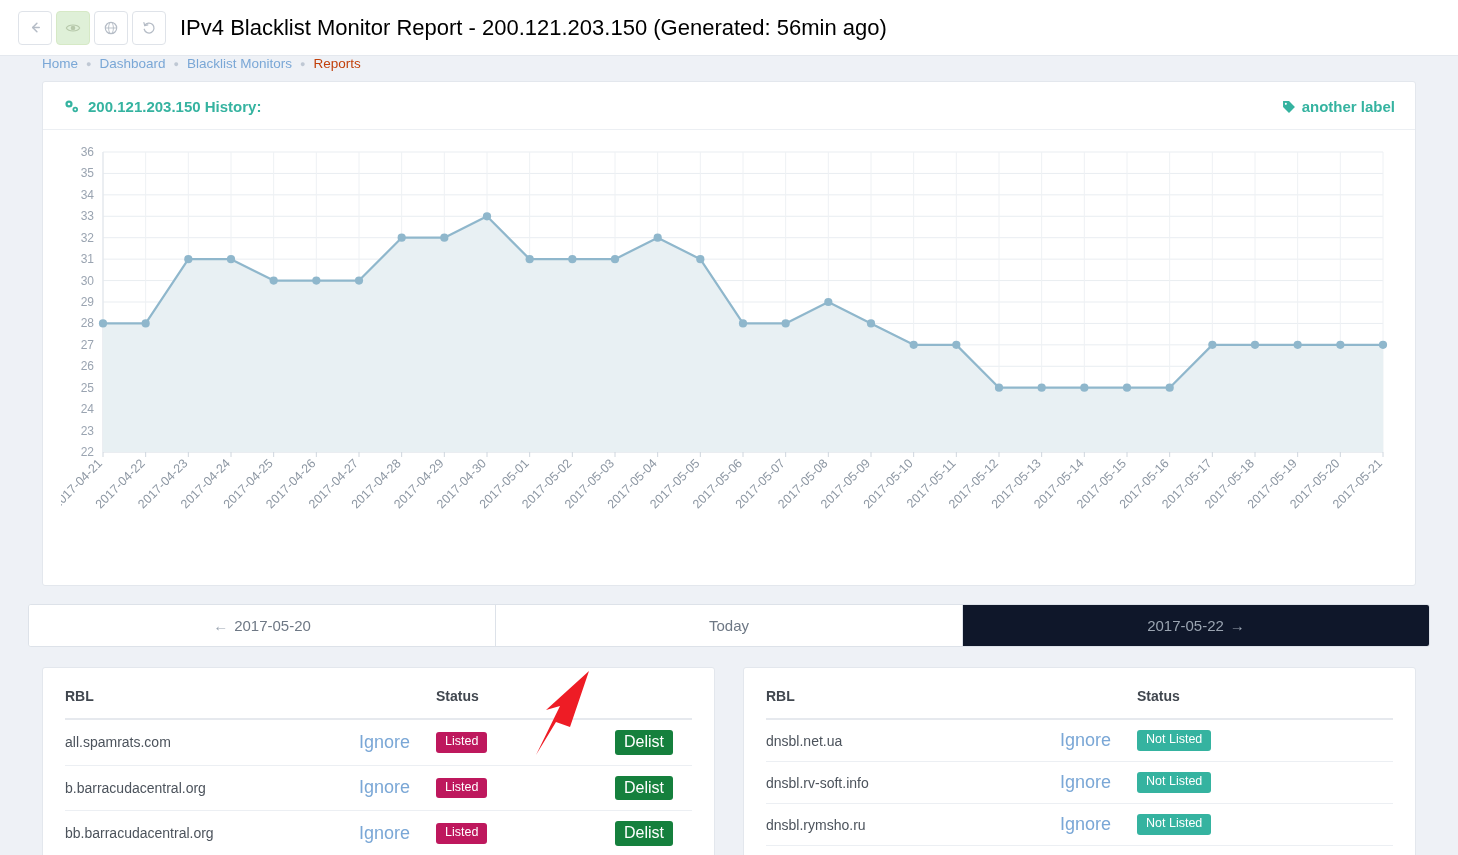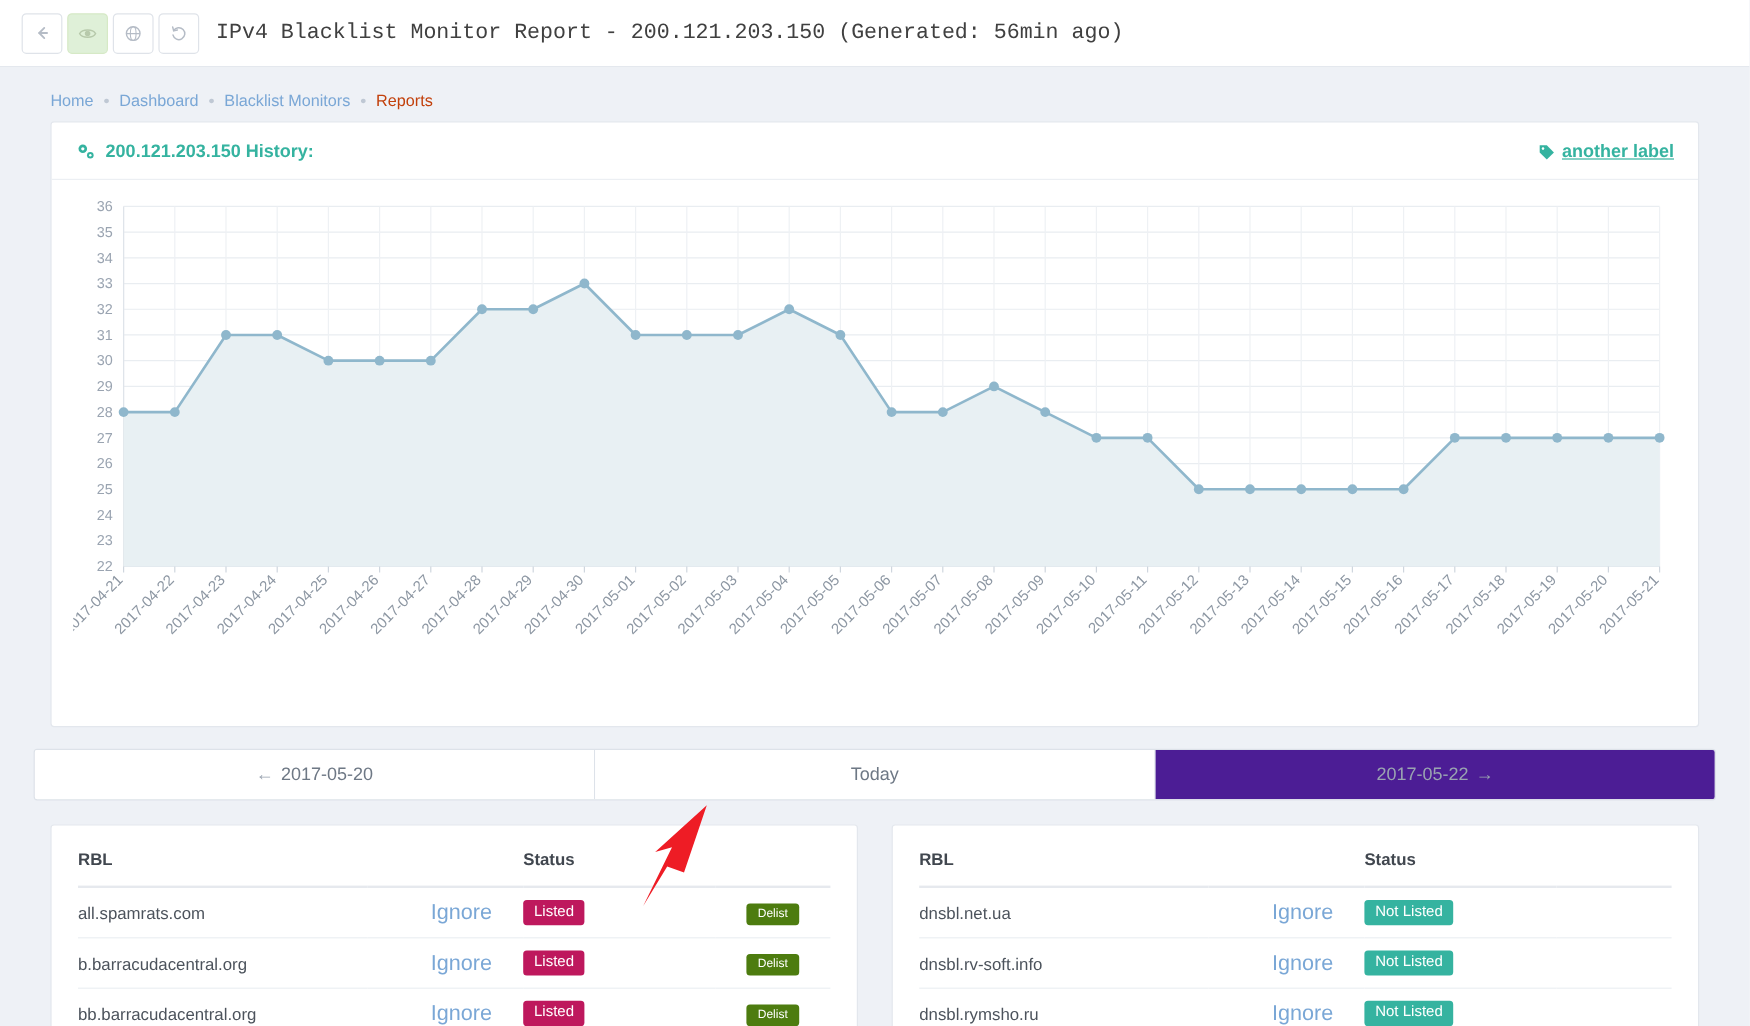--- a/index.html
+++ b/index.html
@@ -26,30 +26,29 @@
     border: 1px solid #dfe3e9;
     border-radius: 4px;
     background: #fff;
     display: flex; align-items: center; justify-content: center;
     color: #b5bcc6;
     cursor: pointer;
   }
   .tbtn.active { background: #dff0d8; border-color: #d6e9c6; }
   .tbtn svg { display: block; }
   .page-title {
-    font-size: 18px;
-    color: #404040;
+    font-size: 22px;
+    color: #000000;
     font-weight: 400;
     white-space: nowrap;
-    font-family: Liberation Mono, monospace;
   }
 
   
   .breadcrumb {
-    padding: 20px 42px 10px 42px;
+    padding: 0 42px 10px 42px;
     font-size: 13.5px;
     color: #9aa4b1;
     display: flex; align-items: center; gap: 8px;
   }
   .breadcrumb a { color: #7aa7d6; text-decoration: none; cursor: pointer; }
   .breadcrumb .sep { color: #bfc8d4; font-size: 9px; }
   .breadcrumb .current { color: #c2410c; }
 
   
   .panel {
@@ -68,21 +67,20 @@
     font-size: 15px;
     font-weight: bold;
     display: flex; align-items: center; gap: 8px;
   }
   .panel-label {
     color: #35b3a0;
     font-size: 15px;
     font-weight: bold;
     display: flex; align-items: center; gap: 6px;
     cursor: pointer;
-    text-decoration: underline;
   }
 
   
   .chart-wrap { position: relative; height: 455px; padding: 14px 18px 0 18px; }
   .chart-svg { display: block; }
 
   
   .datenav {
     display: flex;
     margin: 18px 28px 0 28px;
@@ -96,21 +94,21 @@
     text-align: center;
     padding: 12px 0;
     font-size: 15px;
     color: #6e7885;
     cursor: pointer;
     border-right: 1px solid #dde2e9;
     background: #fff;
     display: flex; align-items: center; justify-content: center; gap: 6px;
   }
   .datenav .seg:last-child { border-right: none; }
-  .datenav .seg.muted { background: #4c1d95; color: #9aa4b1; }
+  .datenav .seg.muted { background: #0f172a; color: #9aa4b1; }
   .arrow-g { color: #9aa4b1; font-size: 15px; }
 
   
   .tables {
     display: flex;
     gap: 28px;
     margin: 20px 42px 0 42px;
   }
   .tcard {
     flex: 1 1 0;
@@ -152,23 +150,23 @@
     font-size: 12.5px;
     color: #fff;
     line-height: 1.1;
   }
   .badge.listed { background: #be185d; }
   .badge.notlisted { background: #35b3a0; }
   .btn-delist {
     display: inline-block;
     padding: 3px 9px 4px 9px;
     border-radius: 3px;
-    font-size: 10px;
+    font-size: 16px;
     color: #fff;
-    background: #4d7c0f;
+    background: #15803d;
     cursor: pointer;
     line-height: 1.1;
   }
 
   .arrow-annot {
     position: absolute;
     left: 0; top: 0;
     width: 1458px; height: 855px;
     pointer-events: none;
     z-index: 50;

